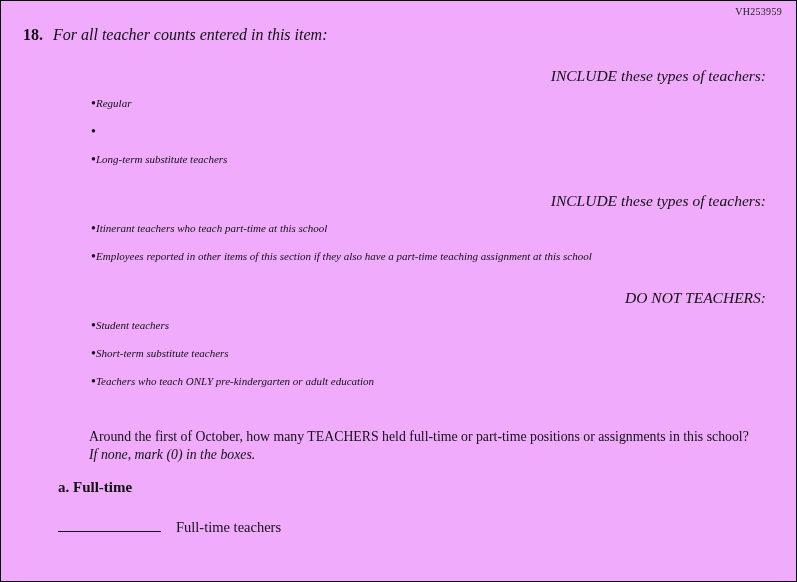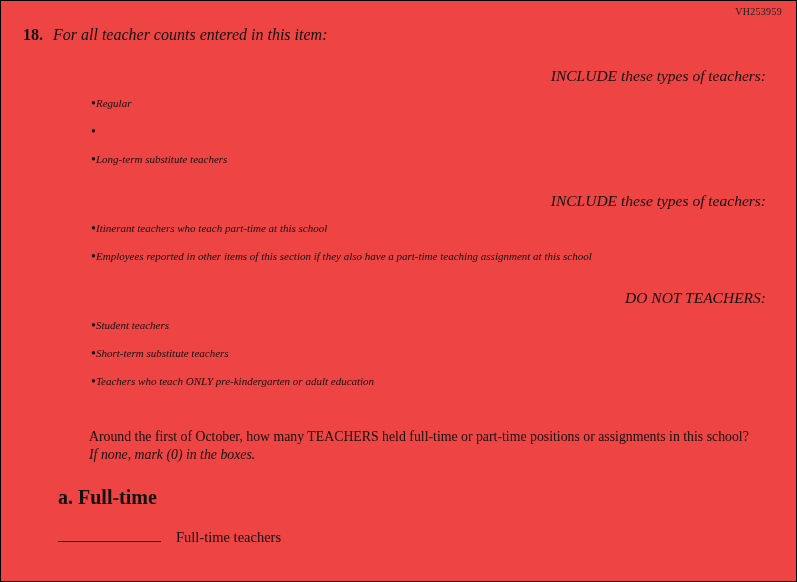--- a/index.html
+++ b/index.html
@@ -5,21 +5,21 @@
   html, body {
     margin: 0;
     padding: 0;
     background: #ffffff;
   }
   .page {
     position: relative;
     width: 795px;
     height: 580px;
     border: 1px solid #000000;
-    background: #ef4444;
+    background: #f0abfc;
     font-family: "Liberation Serif", serif;
     color: #111111;
     overflow: hidden;
     box-sizing: content-box;
   }
   .form-code {
     position: absolute;
     top: 5px;
     right: 14px;
     font-size: 10px;
@@ -74,23 +74,23 @@
     margin: 36px 30px 0 88px;
     width: 660px;
     font-size: 13.8px;
     line-height: 18px;
     font-style: normal;
   }
   .question-italic {
     font-style: italic;
   }
   .part-label {
-    margin: 24px 0 0 57px;
+    margin: 14px 0 0 57px;
     font-weight: bold;
-    font-size: 20px;
+    font-size: 15px;
     line-height: 18px;
   }
   .answer-row {
     display: flex;
     align-items: baseline;
     margin: 20px 0 0 57px;
   }
   .answer-line {
     width: 103px;
     height: 15px;

